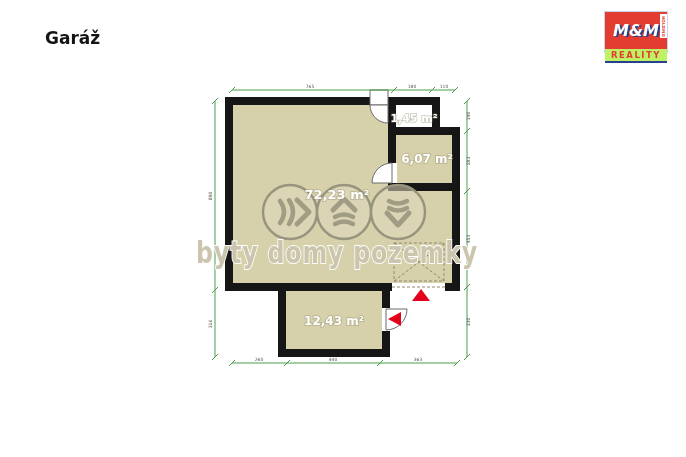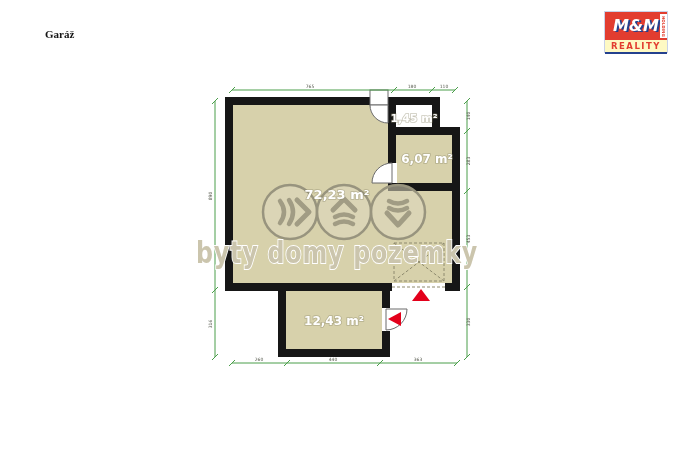--- a/index.html
+++ b/index.html
@@ -1,38 +1,38 @@
 <!DOCTYPE html>
 <html><head>
 <meta charset="utf-8">
 <style>
   html,body{margin:0;padding:0;background:#ffffff;}
   #stage{
     position:relative;width:686px;height:457px;background:#ffffff;overflow:hidden;
     font-family:"DejaVu Sans","Liberation Sans",sans-serif;
   }
   .page-title{
-    position:absolute;left:45px;top:28px;font-size:11px;font-weight:bold;color:#141414;font-family:Liberation Serif, serif;
+    position:absolute;left:45px;top:28px;font-size:17px;font-weight:bold;color:#141414;
   }
   .footer-note{
     position:absolute;left:25px;top:427px;font-size:15px;font-weight:bold;color:#141414;
   }
   
   .logo{position:absolute;left:604px;top:11px;width:64px;height:42px;border:1px solid #c9d2e8;box-sizing:border-box;}
-  .logo-red{position:relative;height:28px;background:#e23d30;display:flex;align-items:center;justify-content:center;}
+  .logo-red{position:relative;height:37px;background:#e23d30;display:flex;align-items:center;justify-content:center;}
   .logo-mm{
     color:#ffffff;font-weight:bold;font-style:italic;font-size:16px;letter-spacing:0px;
     text-shadow:2px 1px 0 #24418e;line-height:1;
   }
   .logo-holding{
     position:absolute;right:0;top:2px;width:7px;height:24px;background:#ffffff;
     font-size:4px;color:#e23d30;writing-mode:vertical-rl;text-align:center;line-height:7px;font-weight:bold;
   }
   .logo-reality{
-    height:12px;background:#fef9c3;border-bottom:2px solid #24418e;
+    height:12px;background:#bef264;border-bottom:2px solid #24418e;
     color:#e23d30;font-weight:bold;font-size:8.5px;letter-spacing:1.5px;text-align:center;line-height:12px;
   }
   svg text{font-family:"DejaVu Sans","Liberation Sans",sans-serif;}
   .room-label{fill:#ffffff;font-weight:bold;paint-order:stroke;stroke:#8a8468;stroke-opacity:.45;stroke-width:1.6px;}
   .dim-label{fill:#55584c;font-size:4.5px;}
   .wm-text{fill:#cbc5ad;stroke:#ffffff;stroke-width:2px;paint-order:stroke;font-weight:bold;letter-spacing:1px;}
 </style>
 </head>
 <body>
 

